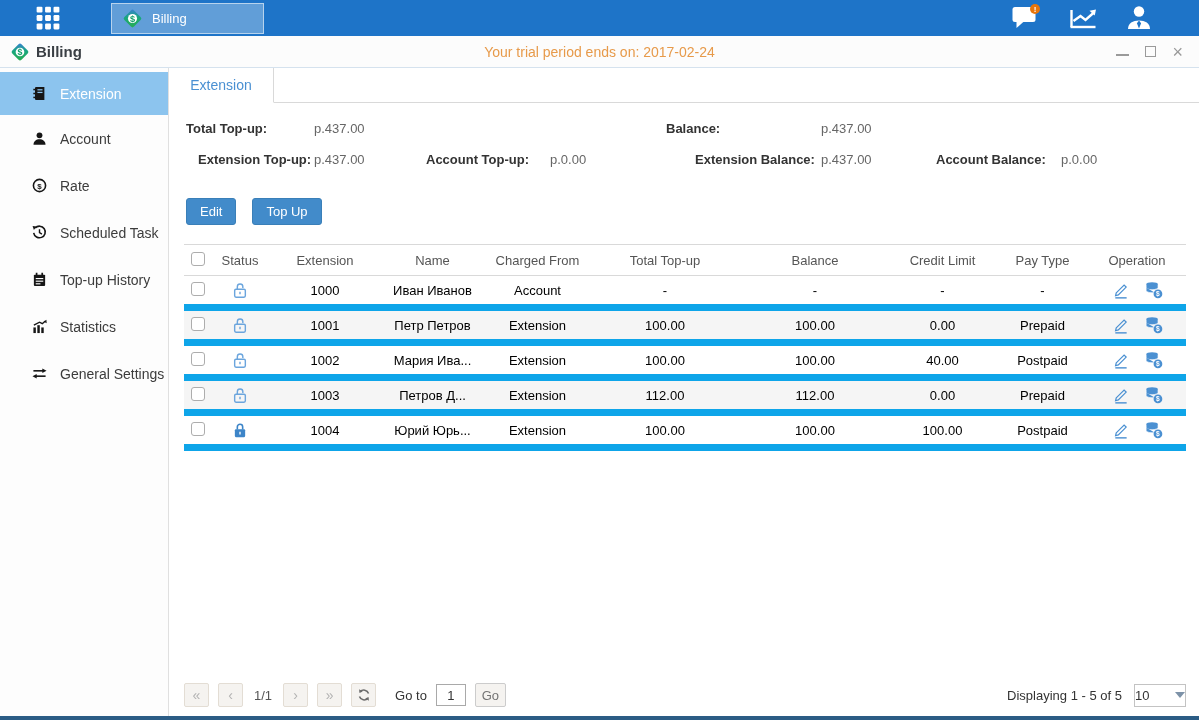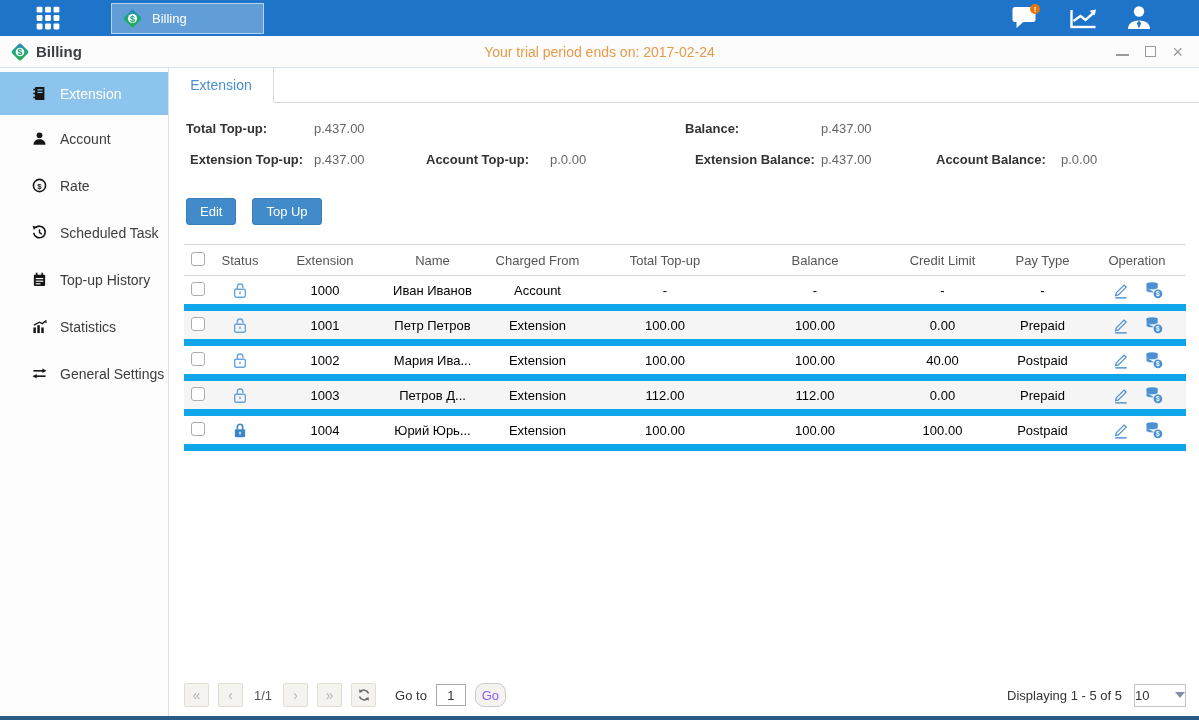--- a/index.html
+++ b/index.html
@@ -76,21 +76,21 @@
   .footer { position:absolute; left:15px; right:13px; bottom:8px; height:26px;
     display:flex; align-items:center; font-size:13px; color:#444; }
   .pgbtn { width:25px; height:24px; background:#f5f3f0; border:1px solid #e3ddd4; border-radius:2px;
     display:flex; align-items:center; justify-content:center; color:#b3b3b3; font-size:14px;
     margin-right:9px; cursor:pointer; }
   .pg-indicator { margin:0 11px 0 2px; color:#555; }
   .goto-label { margin:0 9px 0 10px; color:#333; }
   .goto-input { width:30px; height:22px; border:1px solid #a9a9a9; text-align:center; font-size:13px;
     font-family:"Liberation Sans", sans-serif; color:#333; }
   .go-btn { margin-left:9px; width:31px; height:24px; background:#f5f3f0; border:1px solid #ccc;
-    border-radius:9px; color:#8b5cf6; font-size:13px; cursor:pointer; font-family:"Liberation Sans", sans-serif; }
+    border-radius:2px; color:#737373; font-size:13px; cursor:pointer; font-family:"Liberation Sans", sans-serif; }
   .footer-right { margin-left:auto; display:flex; align-items:center; gap:12px; }
   .displaying { color:#333; }
   .size-select { width:52px; height:23px; border:1px solid #c3c3c3; display:flex; align-items:center;
     padding:0 0; cursor:pointer; background:#fff; color:#333; }
   .size-caret { margin-left:auto; width:0; height:0; border-left:5px solid transparent;
     border-right:5px solid transparent; border-top:6px solid #7d92a8; }
   
   .bottom-edge { position:absolute; left:0; right:0; bottom:0; height:4px; background:#2b5c85; }
 </style>
 </head>
@@ -263,23 +263,23 @@
   </div>
 
   <div class="main">
     <div class="tabbar">
       <div class="tab">Extension</div>
     </div>
 
     <div class="summary">
       <span class="s-label r1" style="left:0;">Total Top-up:</span>
       <span class="s-value r1" style="left:128px;">p.437.00</span>
-      <span class="s-label r1" style="left:499px;">Balance:</span>
+      <span class="s-label r1" style="left:480px;">Balance:</span>
       <span class="s-value r1" style="left:635px;">p.437.00</span>
-      <span class="s-label r2" style="left:4px;">Extension Top-up:</span>
+      <span class="s-label r2" style="left:12px;">Extension Top-up:</span>
       <span class="s-value r2" style="left:128px;">p.437.00</span>
       <span class="s-label r2" style="left:240px;">Account Top-up:</span>
       <span class="s-value r2" style="left:364px;">p.0.00</span>
       <span class="s-label r2" style="left:509px;">Extension Balance:</span>
       <span class="s-value r2" style="left:635px;">p.437.00</span>
       <span class="s-label r2" style="left:750px;">Account Balance:</span>
       <span class="s-value r2" style="left:875px;">p.0.00</span>
     </div>
 
     <div class="actions">

